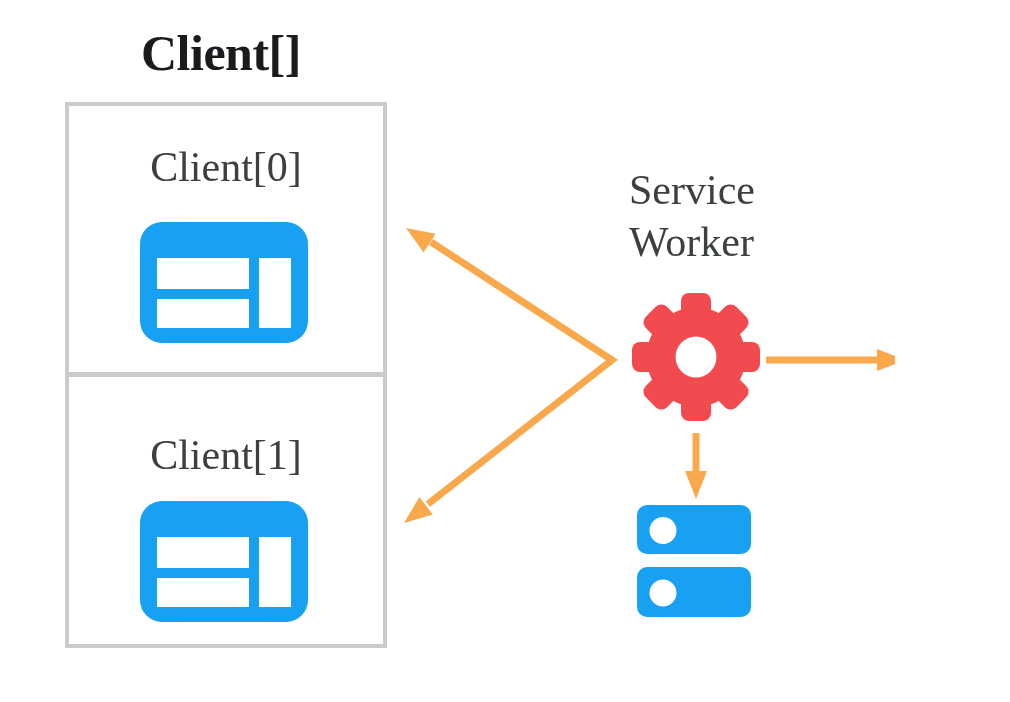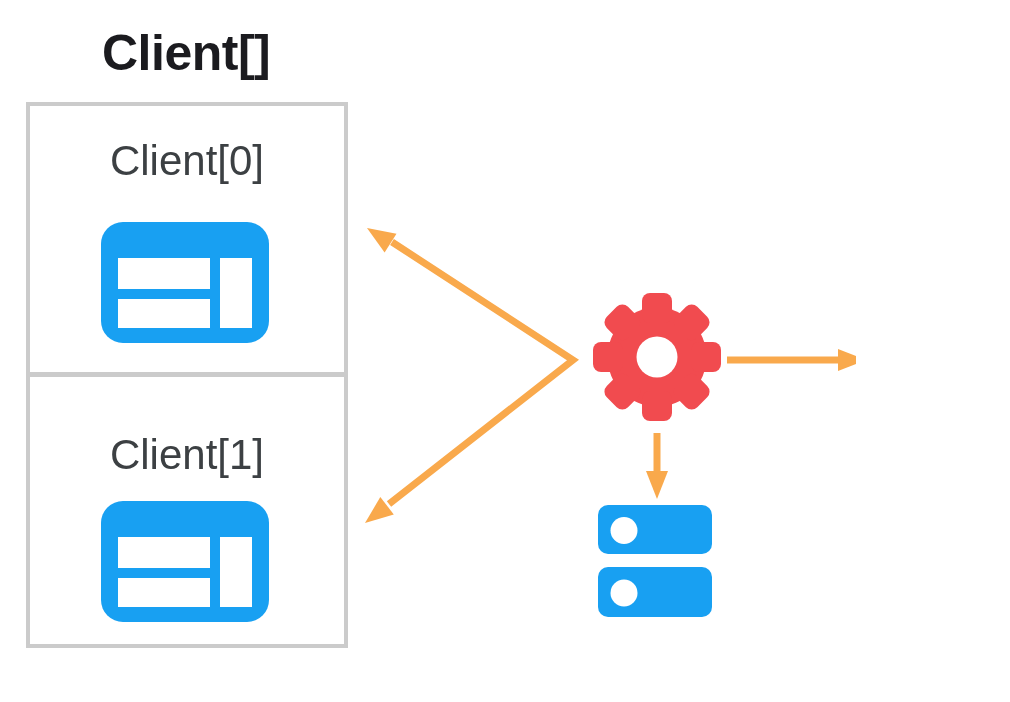--- a/index.html
+++ b/index.html
@@ -12,21 +12,22 @@
     --c-background: #FFFFFF;
   }
   * { margin: 0; padding: 0; box-sizing: border-box; }
   html, body { background: var(--c-background); }
   .canvas {
     position: relative;
     width: 856px;
     height: 702px;
     background: var(--c-background);
     overflow: hidden;
-    font-family: Liberation Sans, sans-serif;
+    font-family: Liberation Serif, serif;
+    margin-left: 39px;
   }
   .title {
     position: absolute;
     left: 102px;
     top: 28px;
     font-size: 50px;
     line-height: 50px;
     font-weight: 700;
     letter-spacing: -0.5px;
     color: var(--c-title-text);
@@ -53,21 +54,21 @@
     position: absolute;
     left: 0;
     width: 100%;
     text-align: center;
     font-size: 42px;
     line-height: 42px;
     font-weight: 500;
     color: var(--c-label-text);
     white-space: nowrap;
   }
-  .client-label.c0 { top: 34px; }
+  .client-label.c0 { top: 40px; }
   .client-label.c1 { top: 328px; text-align: center; }
   .browser-icon { position: absolute; left: 71px; width: 168px; height: 121px; }
   .browser-icon.i0 { top: 116px; }
   .browser-icon.i1 { top: 395px; }
   .sw-label {
     position: absolute;
     left: 590px;
     top: 164px;
     font-size: 42px;
     line-height: 52px;
@@ -104,20 +105,24 @@
     <div class="client-label c1">Client[1]</div>
     <svg class="browser-icon i1" viewBox="0 0 168 121">
       <rect x="0" y="0" width="168" height="121" rx="22" fill="var(--c-blue)"></rect>
       <rect x="17" y="36" width="92" height="31" fill="#ffffff"></rect>
       <rect x="17" y="77" width="92" height="29" fill="#ffffff"></rect>
       <rect x="119" y="36" width="32" height="70" fill="#ffffff"></rect>
     </svg>
 
   </div>
 
+  <div class="sw-label">
+    <div>Service</div>
+    <div>Worker</div>
+  </div>
 
   <svg class="gear-svg" viewBox="-67 -67 134 134">
     <g fill="var(--c-red)">
       <circle cx="0" cy="0" r="49.5"></circle>
       <rect x="-15" y="-64" width="30" height="30" rx="8"></rect>
       <rect x="-15" y="-64" width="30" height="30" rx="8" transform="rotate(45)"></rect>
       <rect x="-15" y="-64" width="30" height="30" rx="8" transform="rotate(90)"></rect>
       <rect x="-15" y="-64" width="30" height="30" rx="8" transform="rotate(135)"></rect>
       <rect x="-15" y="-64" width="30" height="30" rx="8" transform="rotate(180)"></rect>
       <rect x="-15" y="-64" width="30" height="30" rx="8" transform="rotate(225)"></rect>

